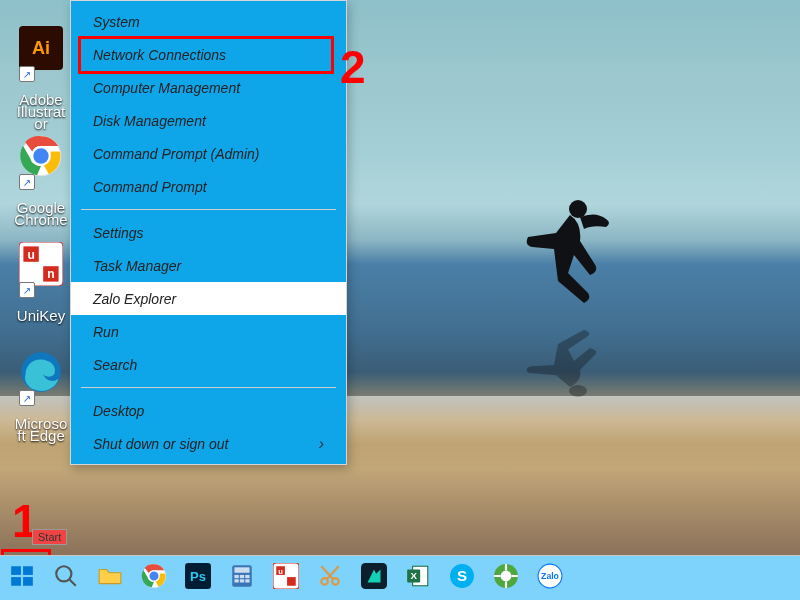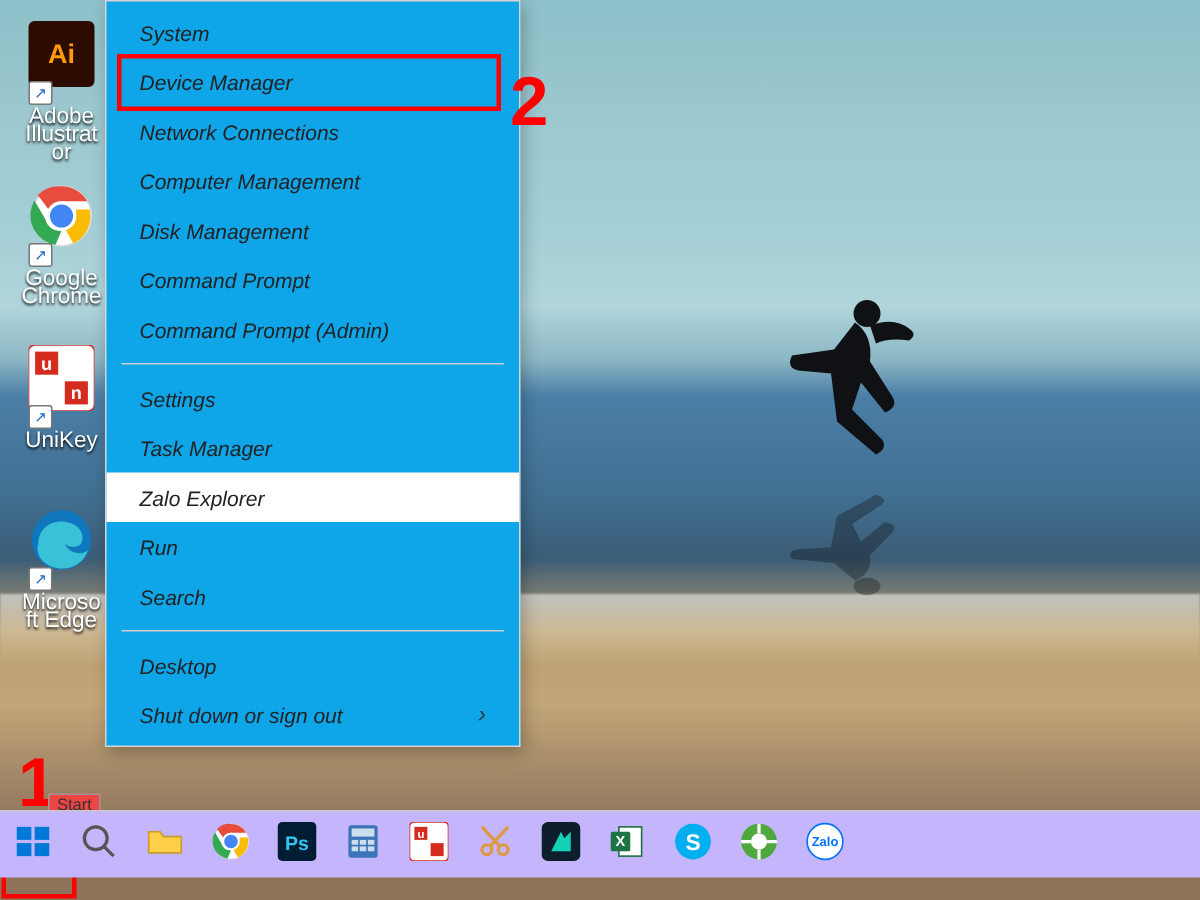--- a/index.html
+++ b/index.html
@@ -12,35 +12,35 @@
         #4b7fa7 44%, #416f91 55%, #3b5d77 62%,
         #b89c6c 70%, #c1a679 78%, #8d735a 92%);
   }
   .shore{position:absolute;left:0;right:0;top:66%;height:120px;
     background:linear-gradient(180deg,rgba(255,255,255,.55),rgba(200,175,120,.2) 40%,rgba(0,0,0,0) 90%);
     filter:blur(.6px);}
   .runner{position:absolute;left:510px;top:195px;width:120px;height:230px;}
   .runner svg{width:100%;height:100%;}
   
   .dicon{position:absolute;width:54px;text-align:center;}
-  .dicon .box{width:44px;height:56px;margin:0 auto;border-radius:4px;position:relative;}
+  .dicon .box{width:44px;height:56px;margin:12px auto;border-radius:4px;position:relative;}
   .dicon .lbl{color:#fff;font-size:15px;line-height:12px;text-shadow:0 1px 2px #000;margin-top:2px;word-break:break-word;}
   .short{position:absolute;left:0;bottom:0;width:14px;height:14px;background:#fff;border:1px solid #777;border-radius:2px;display:flex;align-items:center;justify-content:center;font-size:10px;color:#1a63c9;}
   
   .menu{position:absolute;left:70px;top:0;width:275px;background:#0ea5e9;border:1px solid #d5d5d5;box-shadow:2px 4px 10px rgba(0,0,0,.25);padding:4px 0;font-style:italic;}
   .mitem{height:33px;display:flex;align-items:center;justify-content:space-between;padding:0 22px;font-size:14px;color:#222;cursor:default;}
   .mitem.hover{background:#ffffff;}
   .msep{height:1px;background:#cfcfcf;margin:6px 10px;}
   .chev{font-size:16px;color:#333;}
   .redbox{position:absolute;border:3px solid #ff0000;pointer-events:none;}
   .rednum{position:absolute;color:#ff0000;font-size:46px;font-weight:bold;font-family:Arial,sans-serif;}
   
   .start-tip{position:absolute;left:0;bottom:55px;background:#ef4444;border:1px solid #9a9a9a;font-size:11px;padding:1px 5px;color:#333;margin-left:32px;}
   
-  .taskbar{position:absolute;left:0;right:0;bottom:15px;height:44px;background:#c4b5fd;border-top:1px solid #c8c8c8;display:flex;align-items:center;}
+  .taskbar{position:absolute;left:0;right:0;bottom:0;height:44px;background:#7dd3fc;border-top:1px solid #c8c8c8;display:flex;align-items:center;}
   .tb{width:40px;height:40px;display:flex;align-items:center;justify-content:center;margin:0 2px;}
   .tb svg{width:26px;height:26px;}
 </style>
 </head>
 <body>
 
 <div class="desktop">
   <div class="shore"></div>
   <div class="runner">
     <svg viewBox="0 0 120 230">
@@ -95,36 +95,33 @@
         </svg><div class="short">↗</div></div>
       <div class="lbl">Microsoft Edge</div>
     </div>
   </div>
 
 <div class="menu" id="menu">
     <div class="mitem">
       <span>System</span>
     </div>
     <div class="mitem">
-      <span>Device Manager</span>
-    </div>
-    <div class="mitem">
       <span>Network Connections</span>
     </div>
     <div class="mitem">
       <span>Computer Management</span>
     </div>
     <div class="mitem">
       <span>Disk Management</span>
     </div>
     <div class="mitem">
+      <span>Command Prompt (Admin)</span>
+    </div>
+    <div class="mitem">
       <span>Command Prompt</span>
-    </div>
-    <div class="mitem">
-      <span>Command Prompt (Admin)</span>
     </div>
     <div class="msep"></div>
     <div class="mitem">
       <span>Settings</span>
     </div>
     <div class="mitem">
       <span>Task Manager</span>
     </div>
     <div class="mitem hover">
       <span>Zalo Explorer</span>

